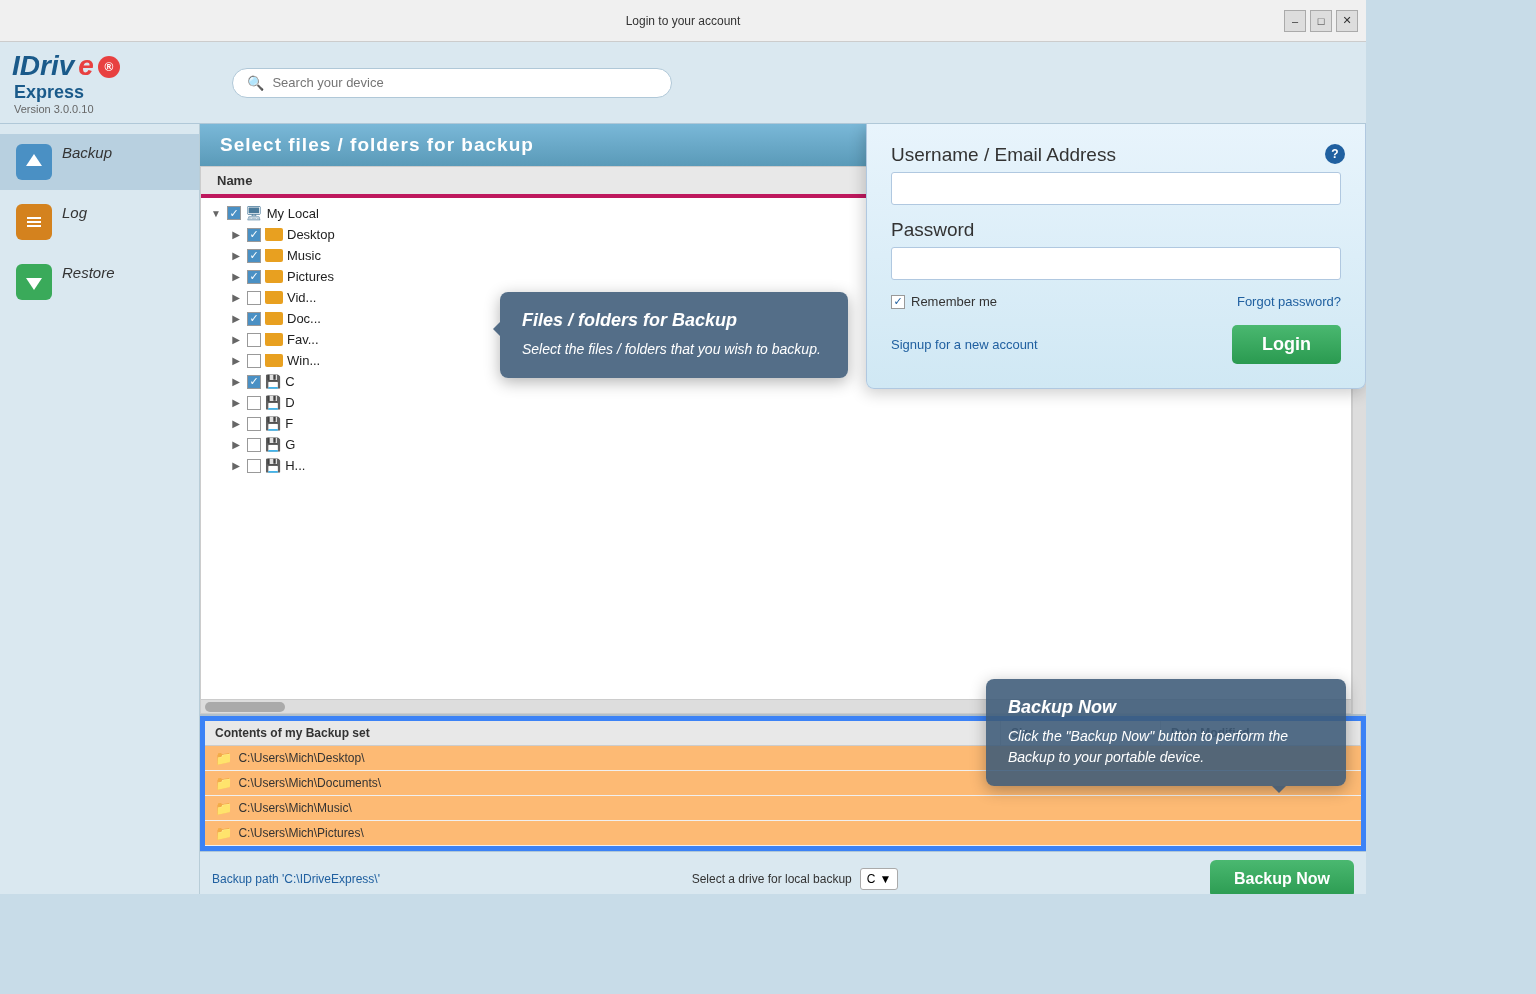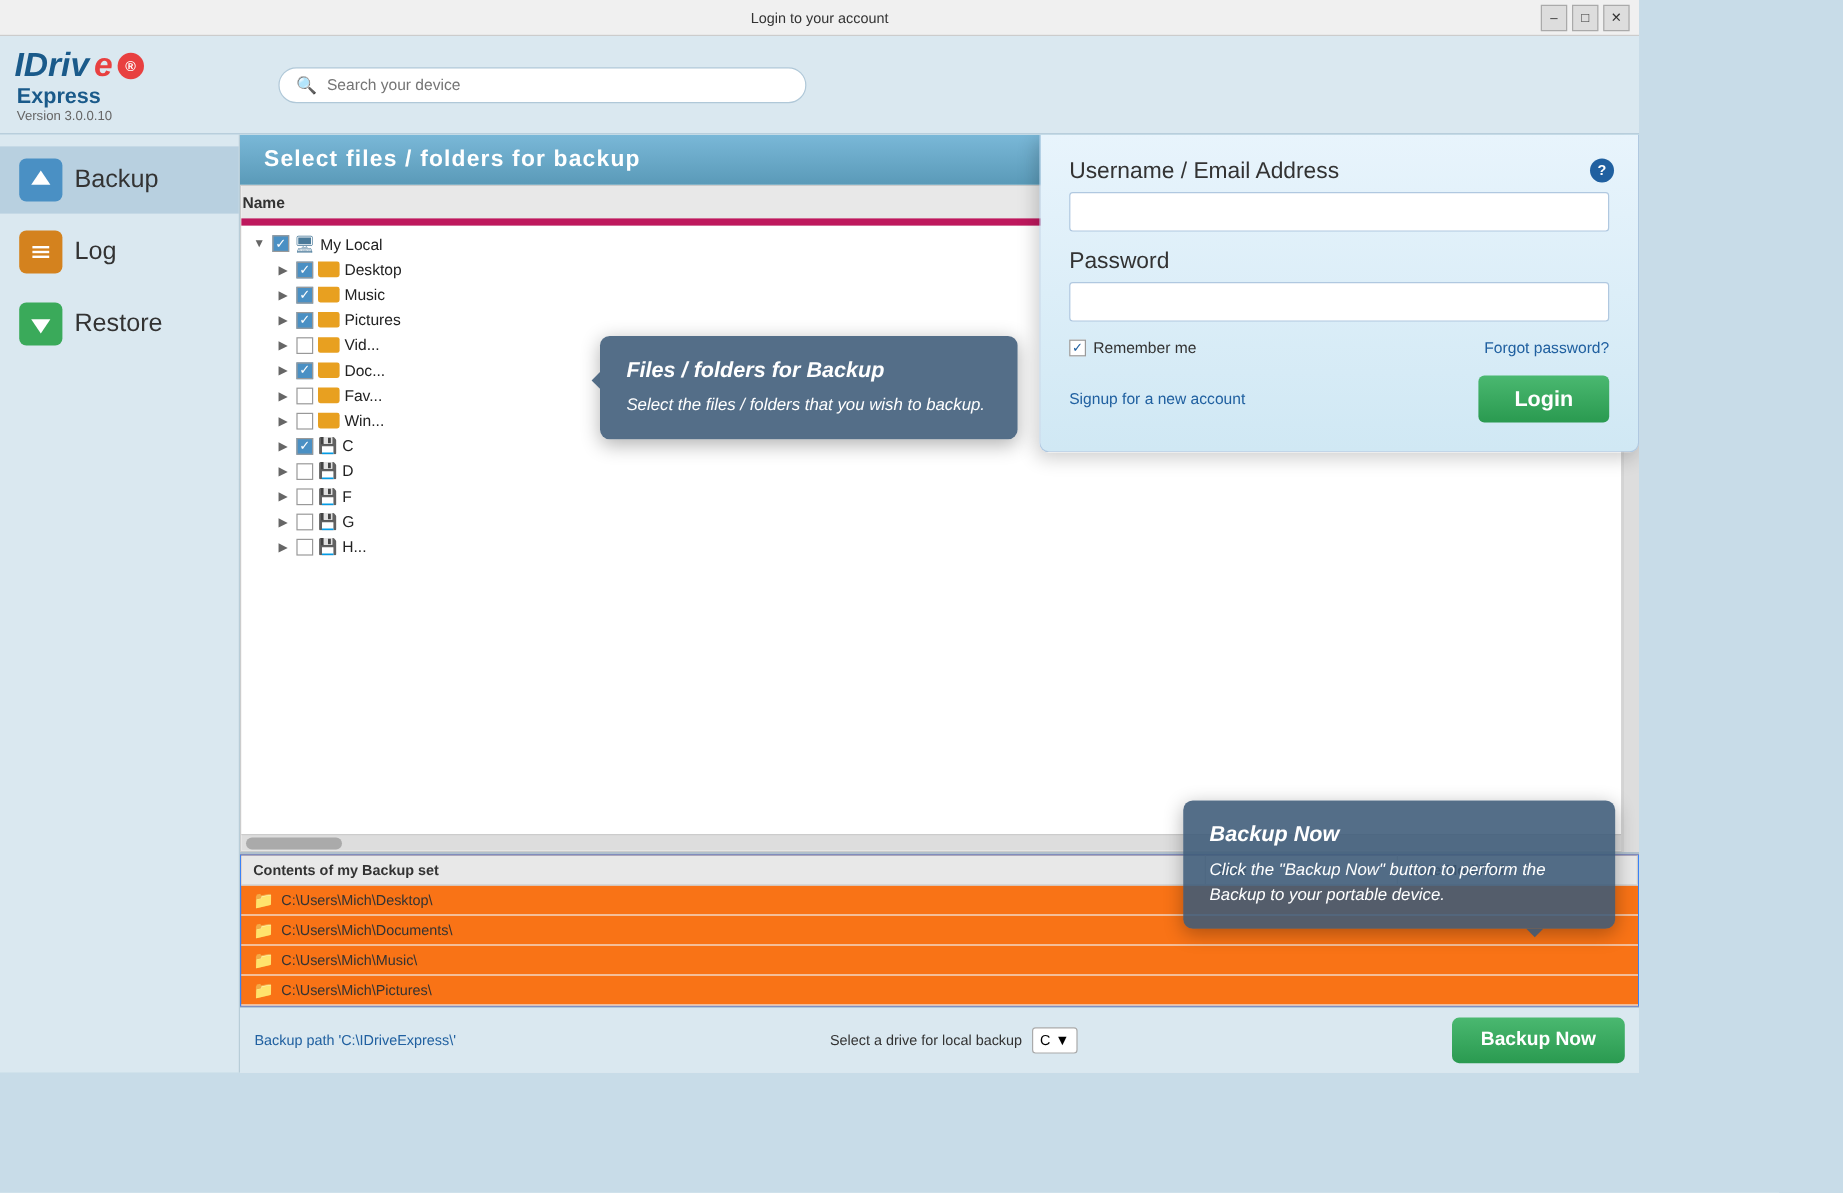--- a/index.html
+++ b/index.html
@@ -8,21 +8,21 @@
       background: #c8dce8;
       width: 1366px;
       height: 894px;
       overflow: hidden;
       position: relative;
     }
 
     
     .title-bar {
       background: #f0f0f0;
-      height: 30px;
+      height: 42px;
       display: flex;
       align-items: center;
       justify-content: flex-end;
       padding-right: 8px;
       border-bottom: 1px solid #ccc;
       position: relative;
     }
     .title-bar-text {
       position: absolute;
       left: 50%;
@@ -128,27 +128,28 @@
       width: 200px;
       background: #dae8f0;
       padding: 10px 0;
       display: flex;
       flex-direction: column;
       gap: 4px;
       border-right: 1px solid #b8cdd8;
     }
     .sidebar-item {
       display: flex;
-      align-items: center;
+      align-items: flex-start;
       gap: 10px;
       padding: 10px 16px;
       cursor: pointer;
-      font-size: 21px;
+      font-size: 15px;
       font-weight: 500;
       color: #333;
+      font-style: italic;
     }
     .sidebar-item.active {
       background: #b8d0e0;
     }
     .sidebar-icon {
       width: 36px;
       height: 36px;
       border-radius: 6px;
       display: flex;
       align-items: center;
@@ -186,24 +187,24 @@
       border: 1px solid #ccc;
       margin: 0;
       flex: 1;
       overflow: auto;
       display: flex;
       flex-direction: column;
     }
 
     .tree-header {
       background: #e8e8e8;
-      padding: 6px 1px;
+      padding: 6px 16px;
       font-size: 13px;
       font-weight: bold;
-      border-bottom: 6px solid #be185d;
+      border-bottom: 4px solid #be185d;
       color: #333;
     }
 
     .tree-body {
       overflow: auto;
       flex: 1;
       padding: 4px 0;
     }
 
     .tree-item {
@@ -251,22 +252,22 @@
 
     .tree-indent-1 { padding-left: 8px; }
     .tree-indent-2 { padding-left: 28px; }
 
     
     .bottom-section {
       border-top: 2px solid #b0c0cc;
     }
 
     .backup-set-panel {
-      background: #f97316;
-      border: 1px solid #3b82f6;
+      background: #fdba74;
+      border: 5px solid #3b82f6;
     }
     .backup-set-header {
       display: flex;
       background: #e8e8e8;
       border-bottom: 1px solid #ccc;
       font-size: 12px;
       font-weight: bold;
       color: #333;
     }
     .backup-set-col {

